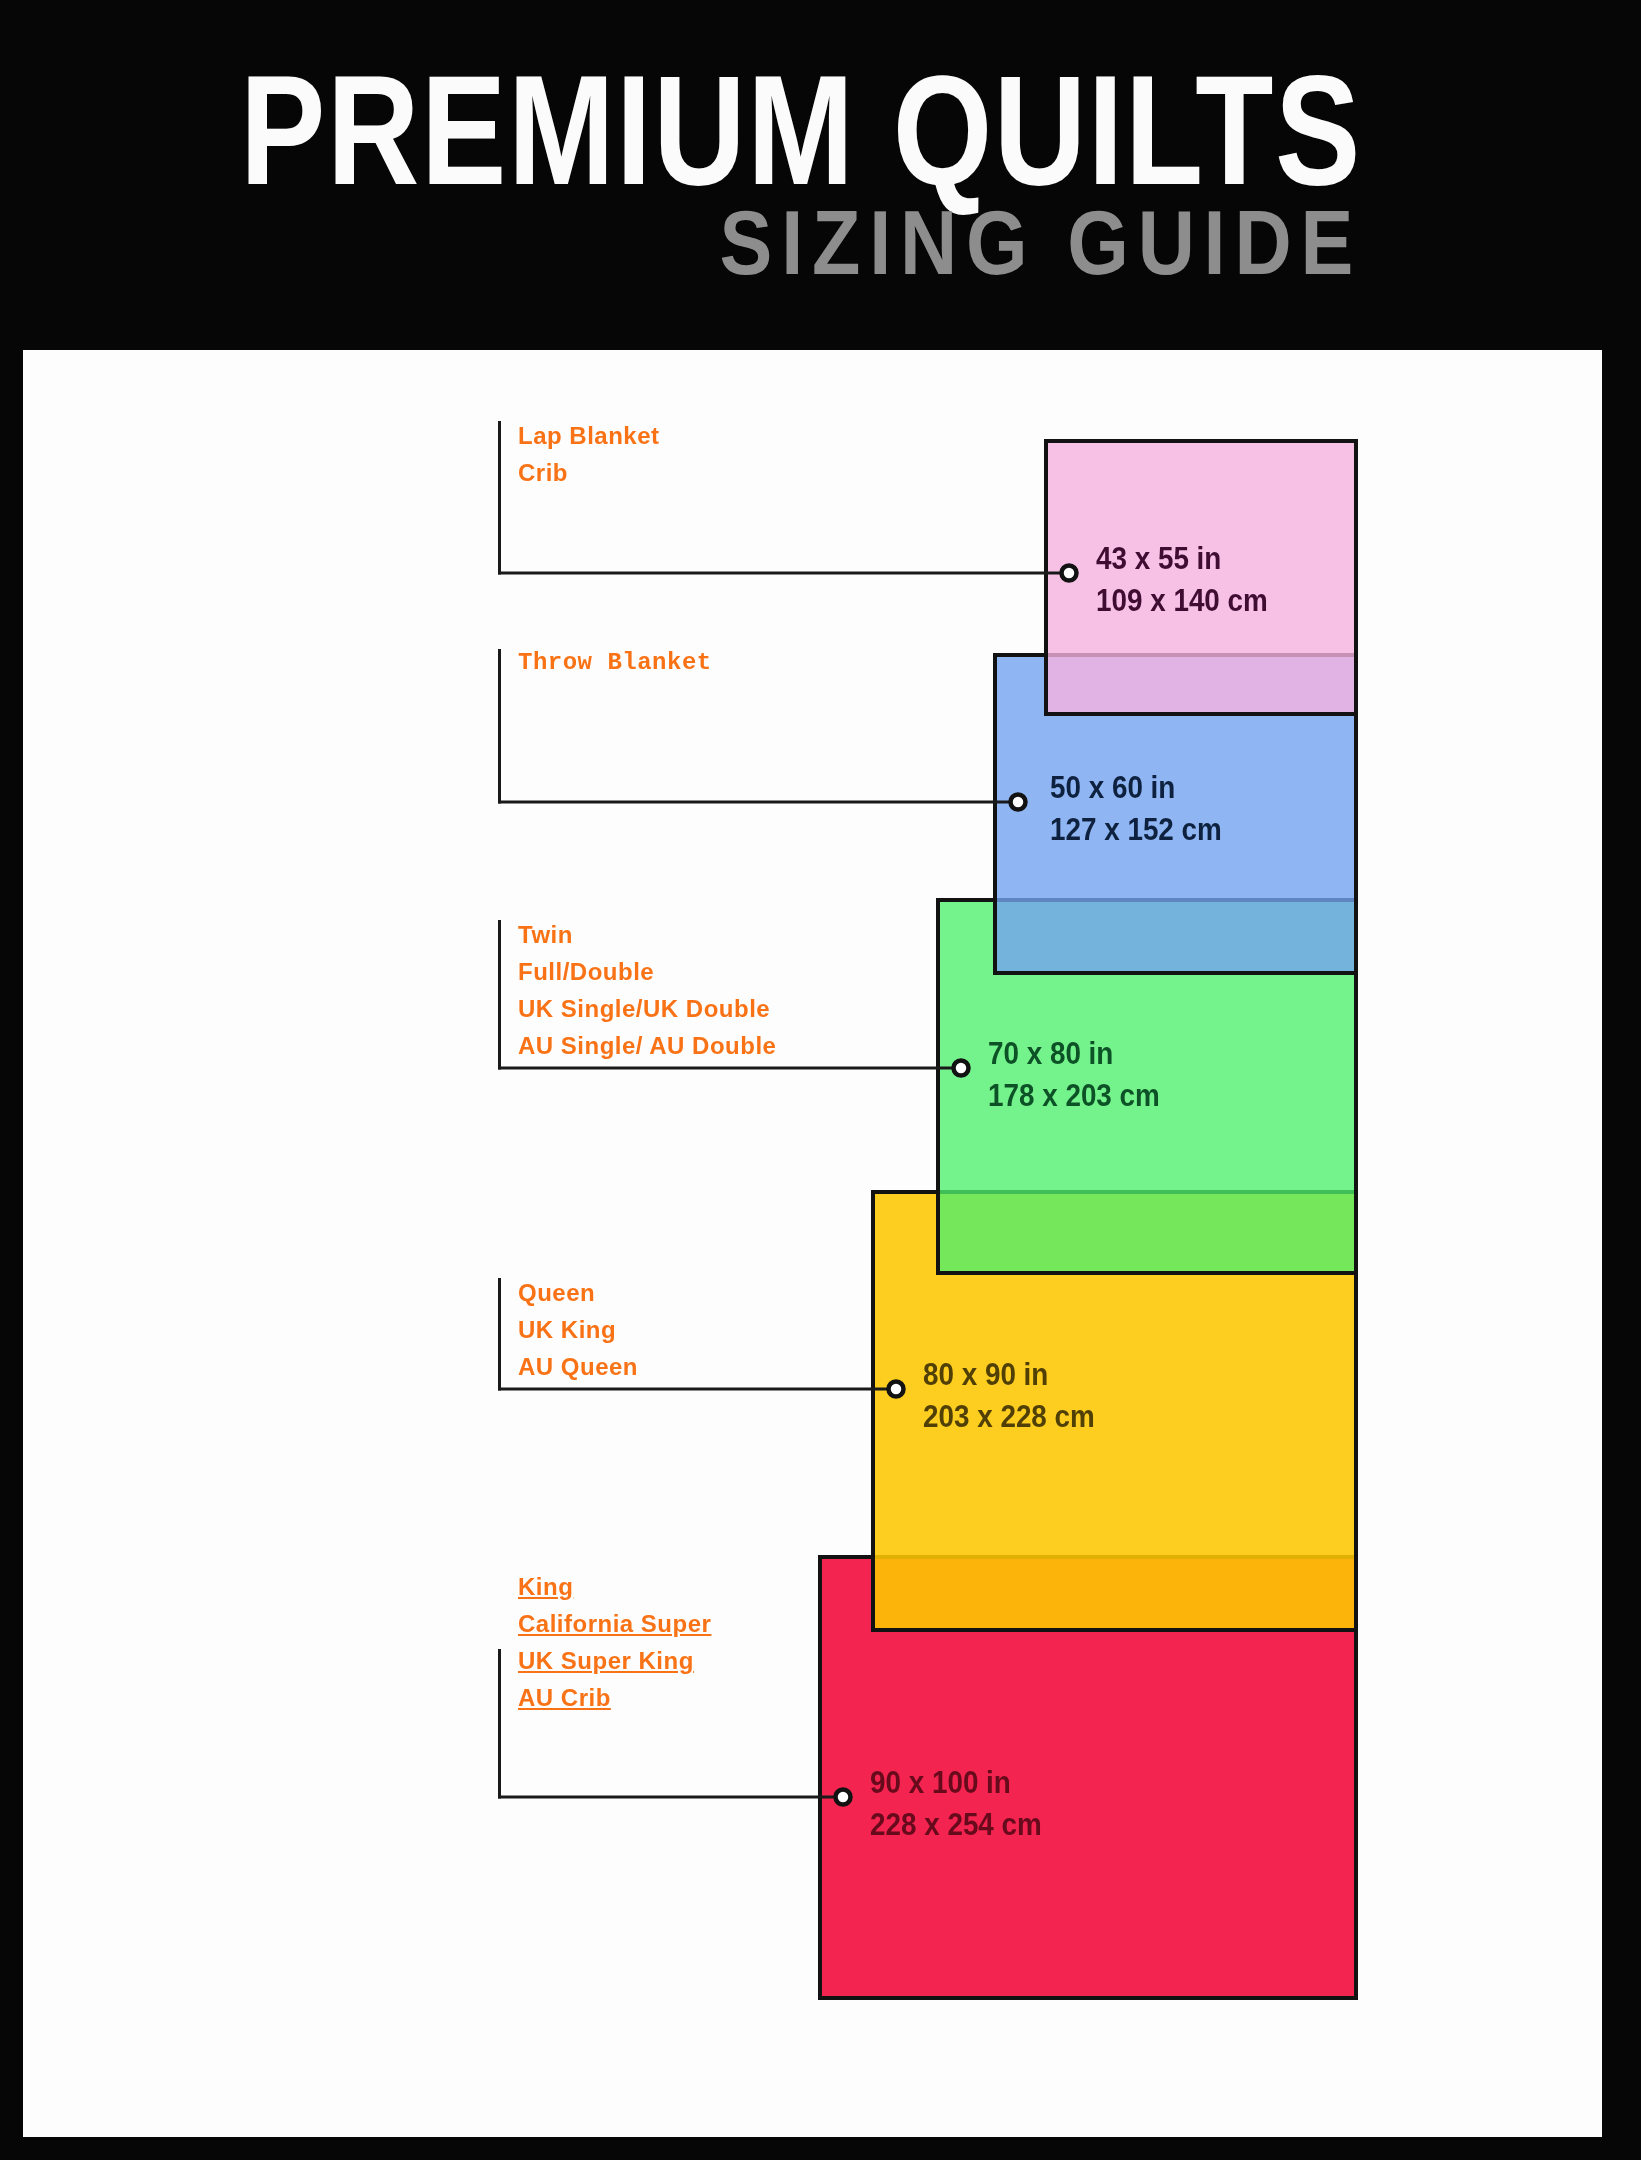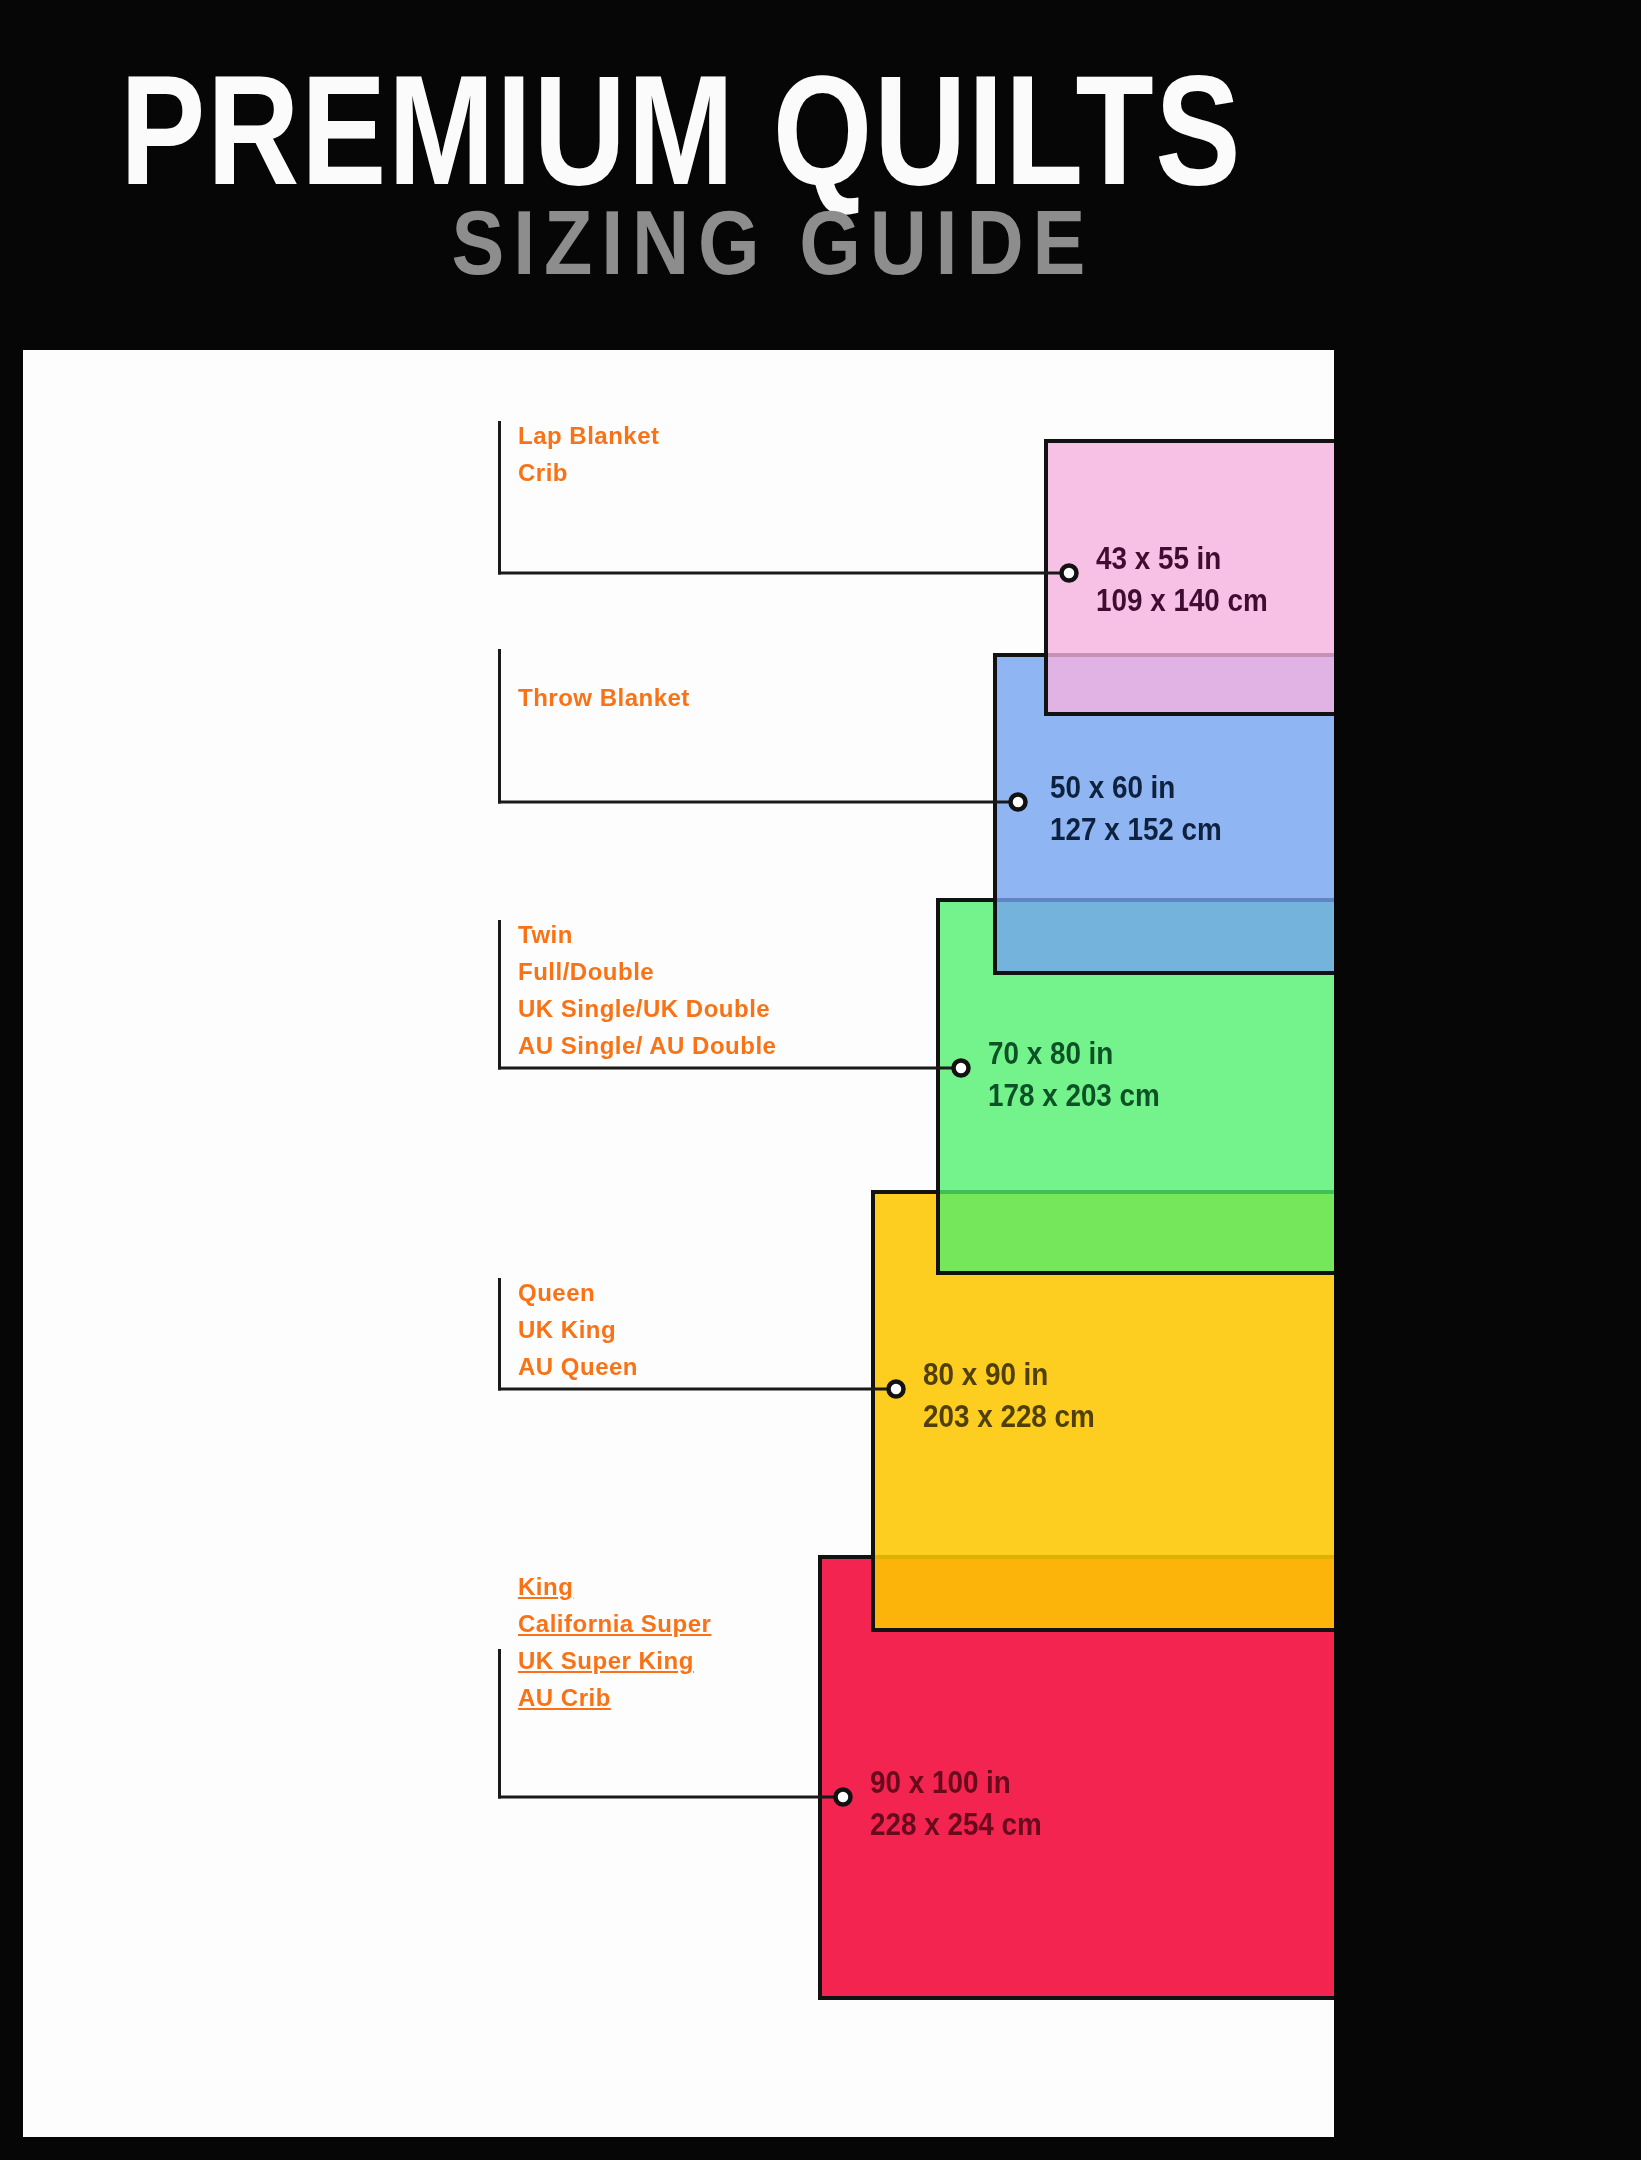--- a/index.html
+++ b/index.html
@@ -1,17 +1,17 @@
 <!DOCTYPE html>
 <html><head>
 <meta charset="utf-8">
 <style>
   html,body { margin:0; padding:0; background:#060606; }
   .page {
-    position:relative; width:1334px; height:2160px;
+    position:relative; width:1602px; height:2160px;
     background:#060606; overflow:hidden;
     font-family:"Liberation Sans", sans-serif;
   }
   
   .hdr-title {
     position:absolute; left:0; top:52px; width:100%;
     text-align:center; font-size:156px; font-weight:bold; line-height:1;
     letter-spacing:2px; transform:scaleX(0.82); transform-origin:50% 50%;
     white-space:nowrap;
   }
@@ -33,21 +33,21 @@
   .rect-2 { left:936px;  top:898px;  width:422px; height:377px; z-index:3; }
   .rect-3 { left:871px;  top:1190px; width:487px; height:442px; z-index:2; }
   .rect-4 { left:818px;  top:1555px; width:540px; height:445px; z-index:1; }
   
   .label-block {
     position:absolute; left:518px; z-index:31;
     font-size:24px; font-weight:bold; line-height:37px;
     letter-spacing:0.5px; color:#f97316; white-space:nowrap;
   }
   .lb-0 { top:417px; }
-  .lb-1 { top:679px; }
+  .lb-1 { top:644px;font-family:Liberation Mono, monospace; }
   .lb-2 { top:916px; }
   .lb-3 { top:1274px; }
   .lb-4 { top:1568px;text-decoration:underline; }
   
   .size-text {
     position:absolute; z-index:31;
     font-size:32px; font-weight:bold; line-height:42px;
     transform:scaleX(0.87); transform-origin:left top; white-space:nowrap;
   }
   .st-0 { left:1096px; top:537px; }

